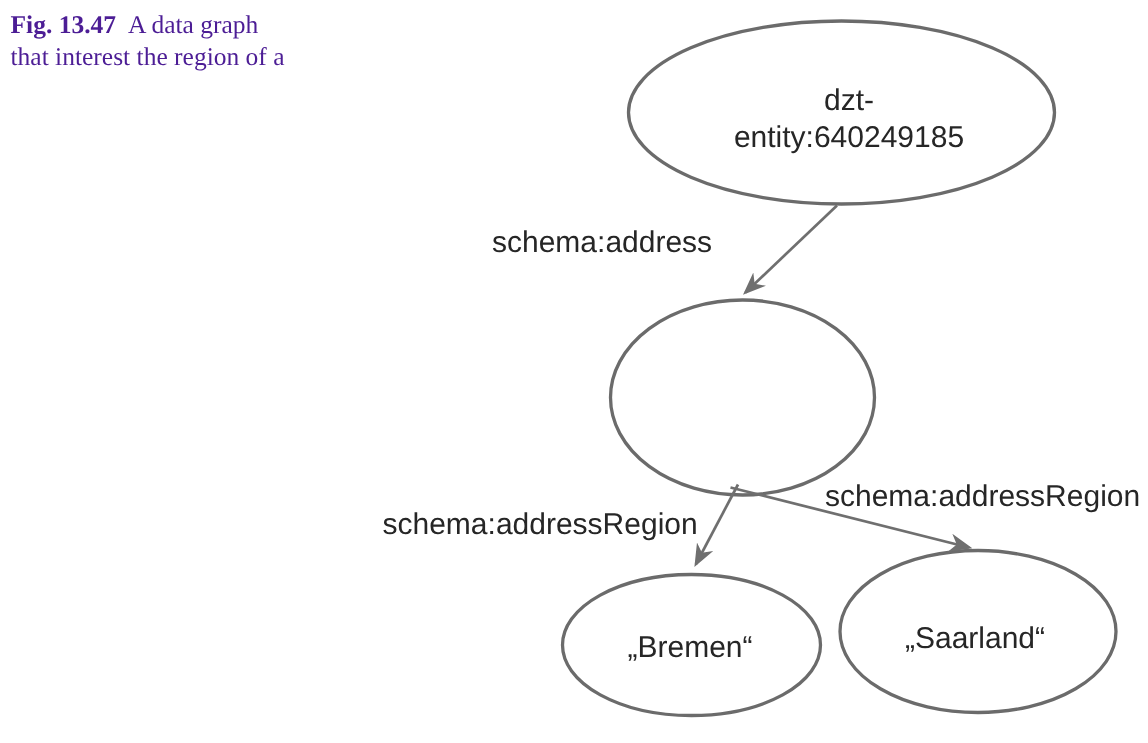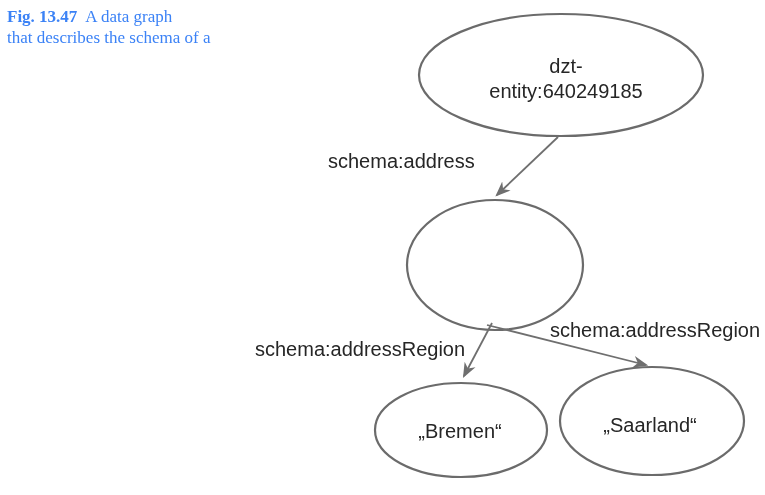--- a/index.html
+++ b/index.html
@@ -15,21 +15,21 @@
     overflow: hidden;
   }
   .caption {
     position: absolute;
     left: 7px;
     top: 6px;
     width: 250px;
     font-family: "Liberation Serif", serif;
     font-size: 17px;
     line-height: 21px;
-    color: #3b82f6;
+    color: #4c1d95;
   }
   .caption .fig-label {
     font-weight: bold;
     margin-right: 8px;
   }
   .diagram {
     position: absolute;
     left: 0;
     top: 0;
   }
@@ -52,21 +52,21 @@
     text-anchor: middle;
   }
 </style>
 </head>
 <body>
 
 <div class="page">
 
   <div class="caption">
     <div class="cap-line"><span class="fig-label">Fig. 13.47</span><span>A data graph</span></div>
-    <div class="cap-line">that describes the schema of a</div>
+    <div class="cap-line">that interest the region of a</div>
   </div>
 
   <svg class="diagram" width="765" height="495" viewBox="0 0 765 495" xmlns="http://www.w3.org/2000/svg">
     <defs>
       <marker id="arrowhead" viewBox="0 0 10 10" refX="8.5" refY="5" markerWidth="8.5" markerHeight="8.5" orient="auto">
         <path d="M0,1 L10,5 L0,9 L3,5 z" fill="#6f6f6f"></path>
       </marker>
     </defs>
 
     <ellipse class="node-ellipse" cx="561" cy="75" rx="142" ry="61"></ellipse>

